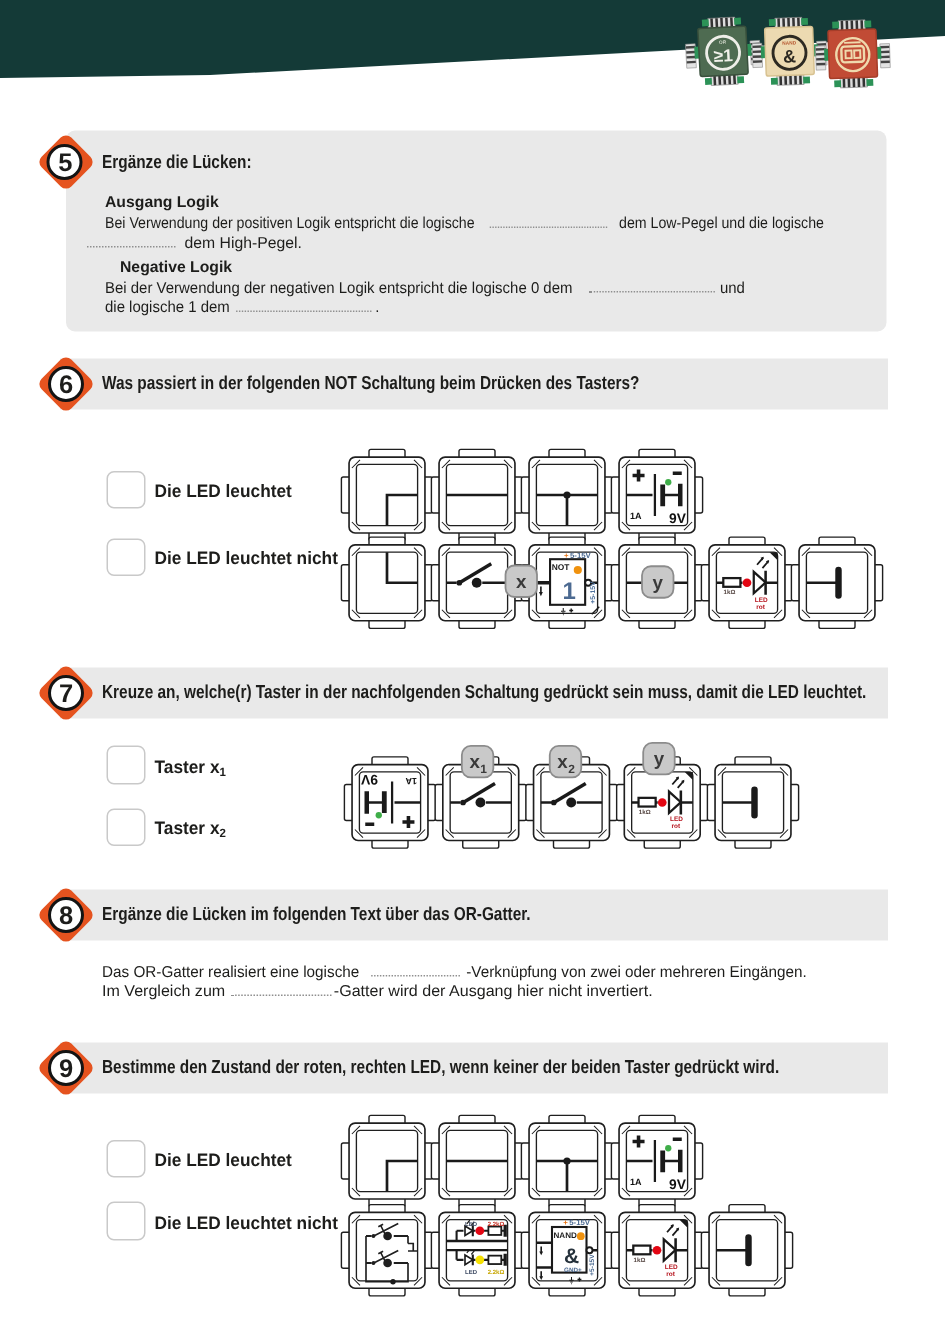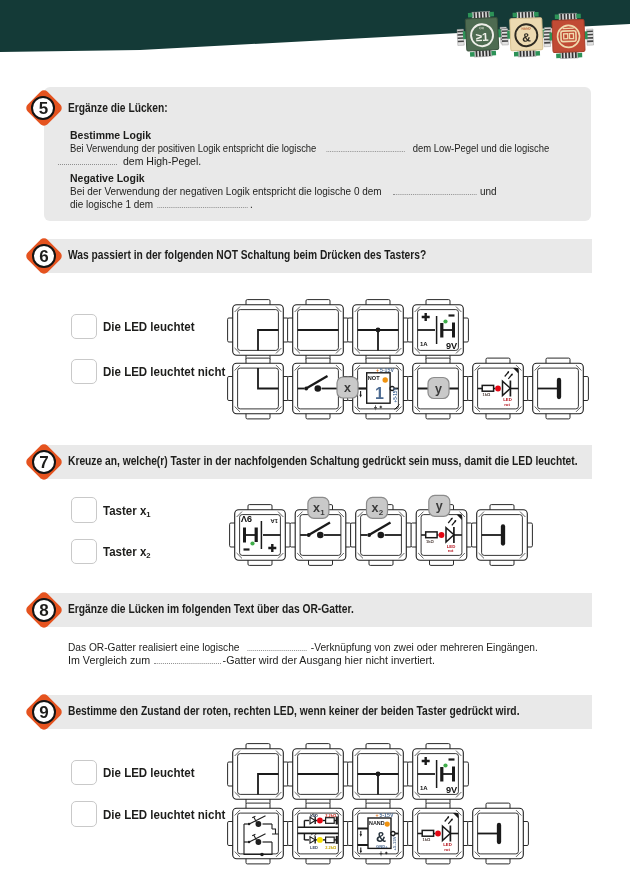--- a/index.html
+++ b/index.html
@@ -243,25 +243,25 @@
 </svg>
 
 <div class="abs" style="left:29.5px;top:94px;width:28px;height:28px;background:#e5531f;border-radius:5px;transform:rotate(45deg);"></div>
 <div class="abs" style="left:31.1px;top:95.6px;width:20.4px;height:20.4px;background:#fff;border:2.2px solid #141414;border-radius:50%;"></div>
 <div class="abs" style="left:31.0px;top:95.5px;width:25px;height:25px;text-align:center;font-weight:bold;font-size:17px;line-height:25.5px;">5</div>
 
 <div class="abs" style="left:44px;top:87px;width:547px;height:134px;background:#e9e9e9;border-radius:6px;z-index:-1;"></div>
 
 <div class="htx" style="top:92px;">Ergänze die Lücken:</div>
 
-<div class="abs body10" style="left:70px;top:129.4px;font-weight:bold;">Bestimme Logik</div>
+<div class="abs body10" style="left:70px;top:129.4px;font-weight:bold;">Ausgang Logik</div>
 <div class="abs body10" style="left:70px;top:142.4px;transform:scaleX(0.9);">Bei Verwendung der positiven Logik entspricht die logische<span class="dots" style="width:87px;margin-left:11px;margin-right:9px;"></span>dem Low-Pegel und die logische</div>
 <div class="abs body10" style="left:58px;top:155.4px;"><span class="dots" style="width:59px;margin-right:6px;"></span>dem High-Pegel.</div>
 
-<div class="abs body10" style="left:70px;top:172.1px;font-weight:bold;">Negative Logik</div>
+<div class="abs body10" style="left:80px;top:172.1px;font-weight:bold;">Negative Logik</div>
 <div class="abs body10" style="left:70px;top:185.4px;transform:scaleX(0.95);">Bei der Verwendung der negativen Logik entspricht die logische 0 dem<span class="dots" style="width:88px;margin-left:12px;margin-right:3.5px;"></span>und</div>
 <div class="abs body10" style="left:70px;top:198.4px;transform:scaleX(0.95);">die logische 1 dem<span class="dots" style="width:94.5px;margin-left:4.5px;margin-right:3px;"></span>.</div>
 
 <div class="hdr" style="top:239px;"></div>
 <div class="htx" style="top:239px;">Was passiert in der folgenden NOT Schaltung beim Drücken des Tasters?</div>
 
 <div class="abs" style="left:30px;top:242px;width:28px;height:28px;background:#e5531f;border-radius:5px;transform:rotate(45deg);"></div>
 <div class="abs" style="left:31.6px;top:243.6px;width:20.4px;height:20.4px;background:#fff;border:2.2px solid #141414;border-radius:50%;"></div>
 <div class="abs" style="left:31.5px;top:243.5px;width:25px;height:25px;text-align:center;font-weight:bold;font-size:17px;line-height:25.5px;">6</div>
 

